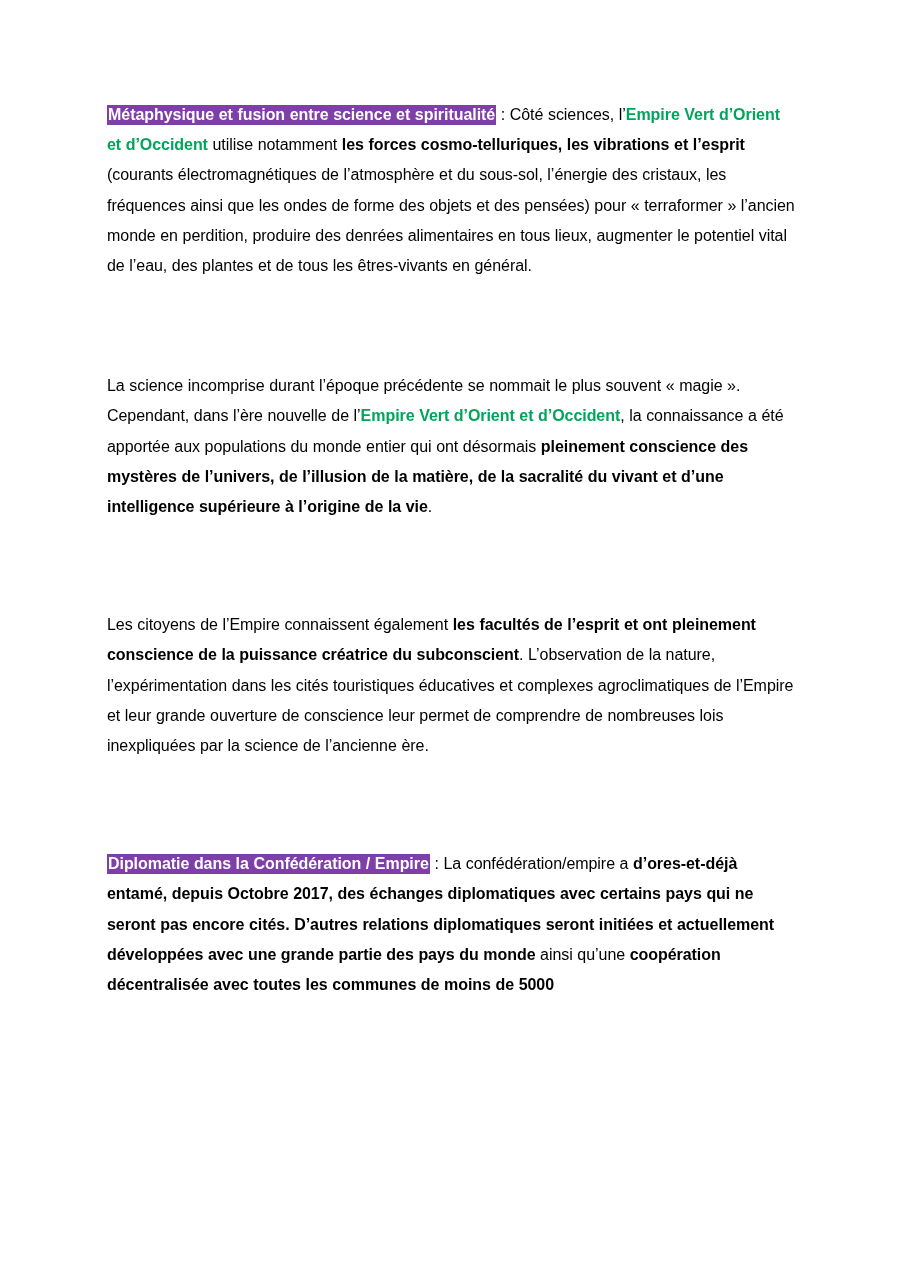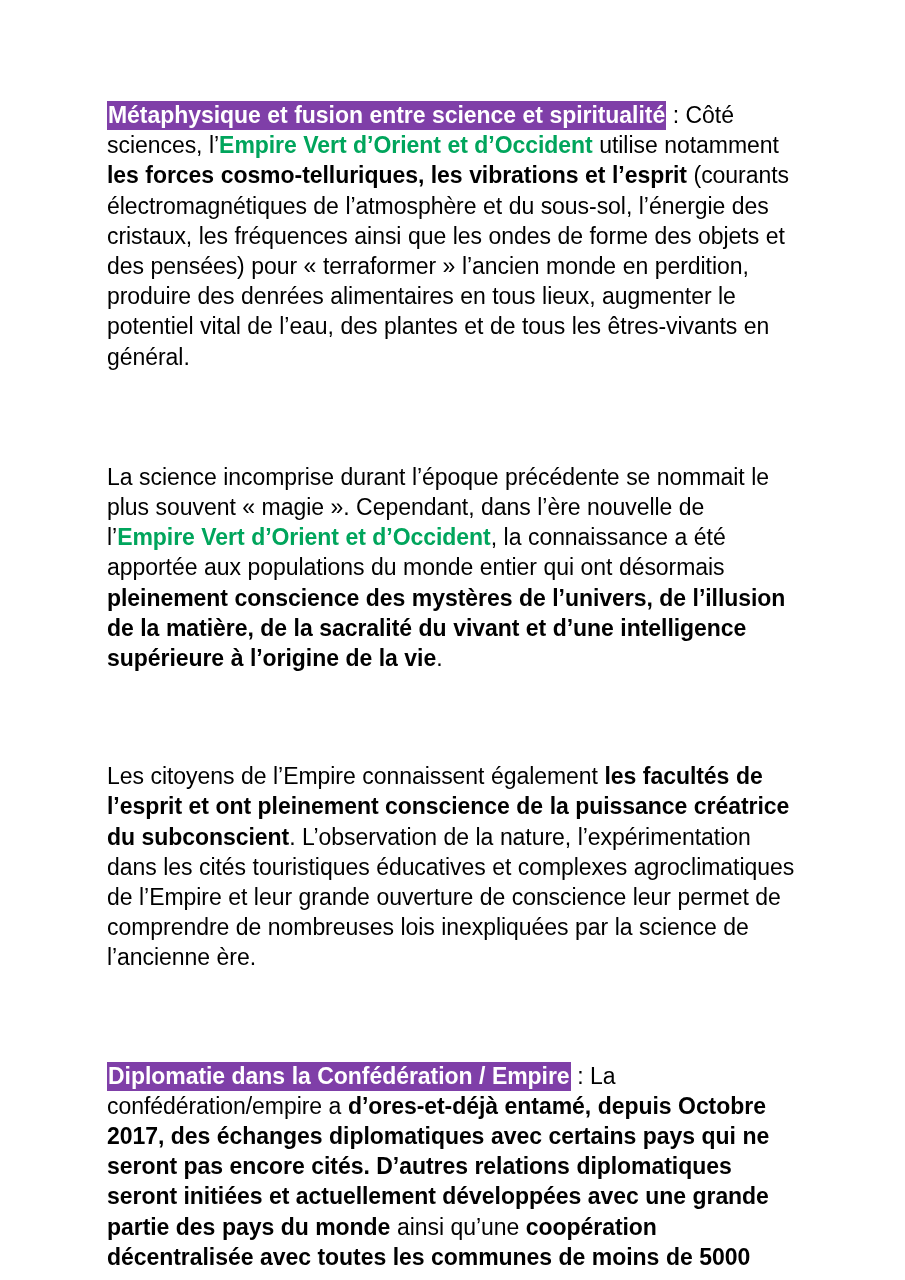--- a/index.html
+++ b/index.html
@@ -21,21 +21,21 @@
     height: 1280px;
     background: #ffffff;
     box-sizing: border-box;
     padding: 100px 110px 0 107px;
   }
   .doc-body {
     width: 690px;
   }
   p.para {
     margin: 0;
-    font-size: 23px;
+    font-size: 16px;
     line-height: 30.2px;
     letter-spacing: -0.05px;
     text-align: left;
     word-spacing: 0.2px;
     color: #000000;
   }
   .gap-block {
     height: 90px;
   }
   .gap-block-2 {

